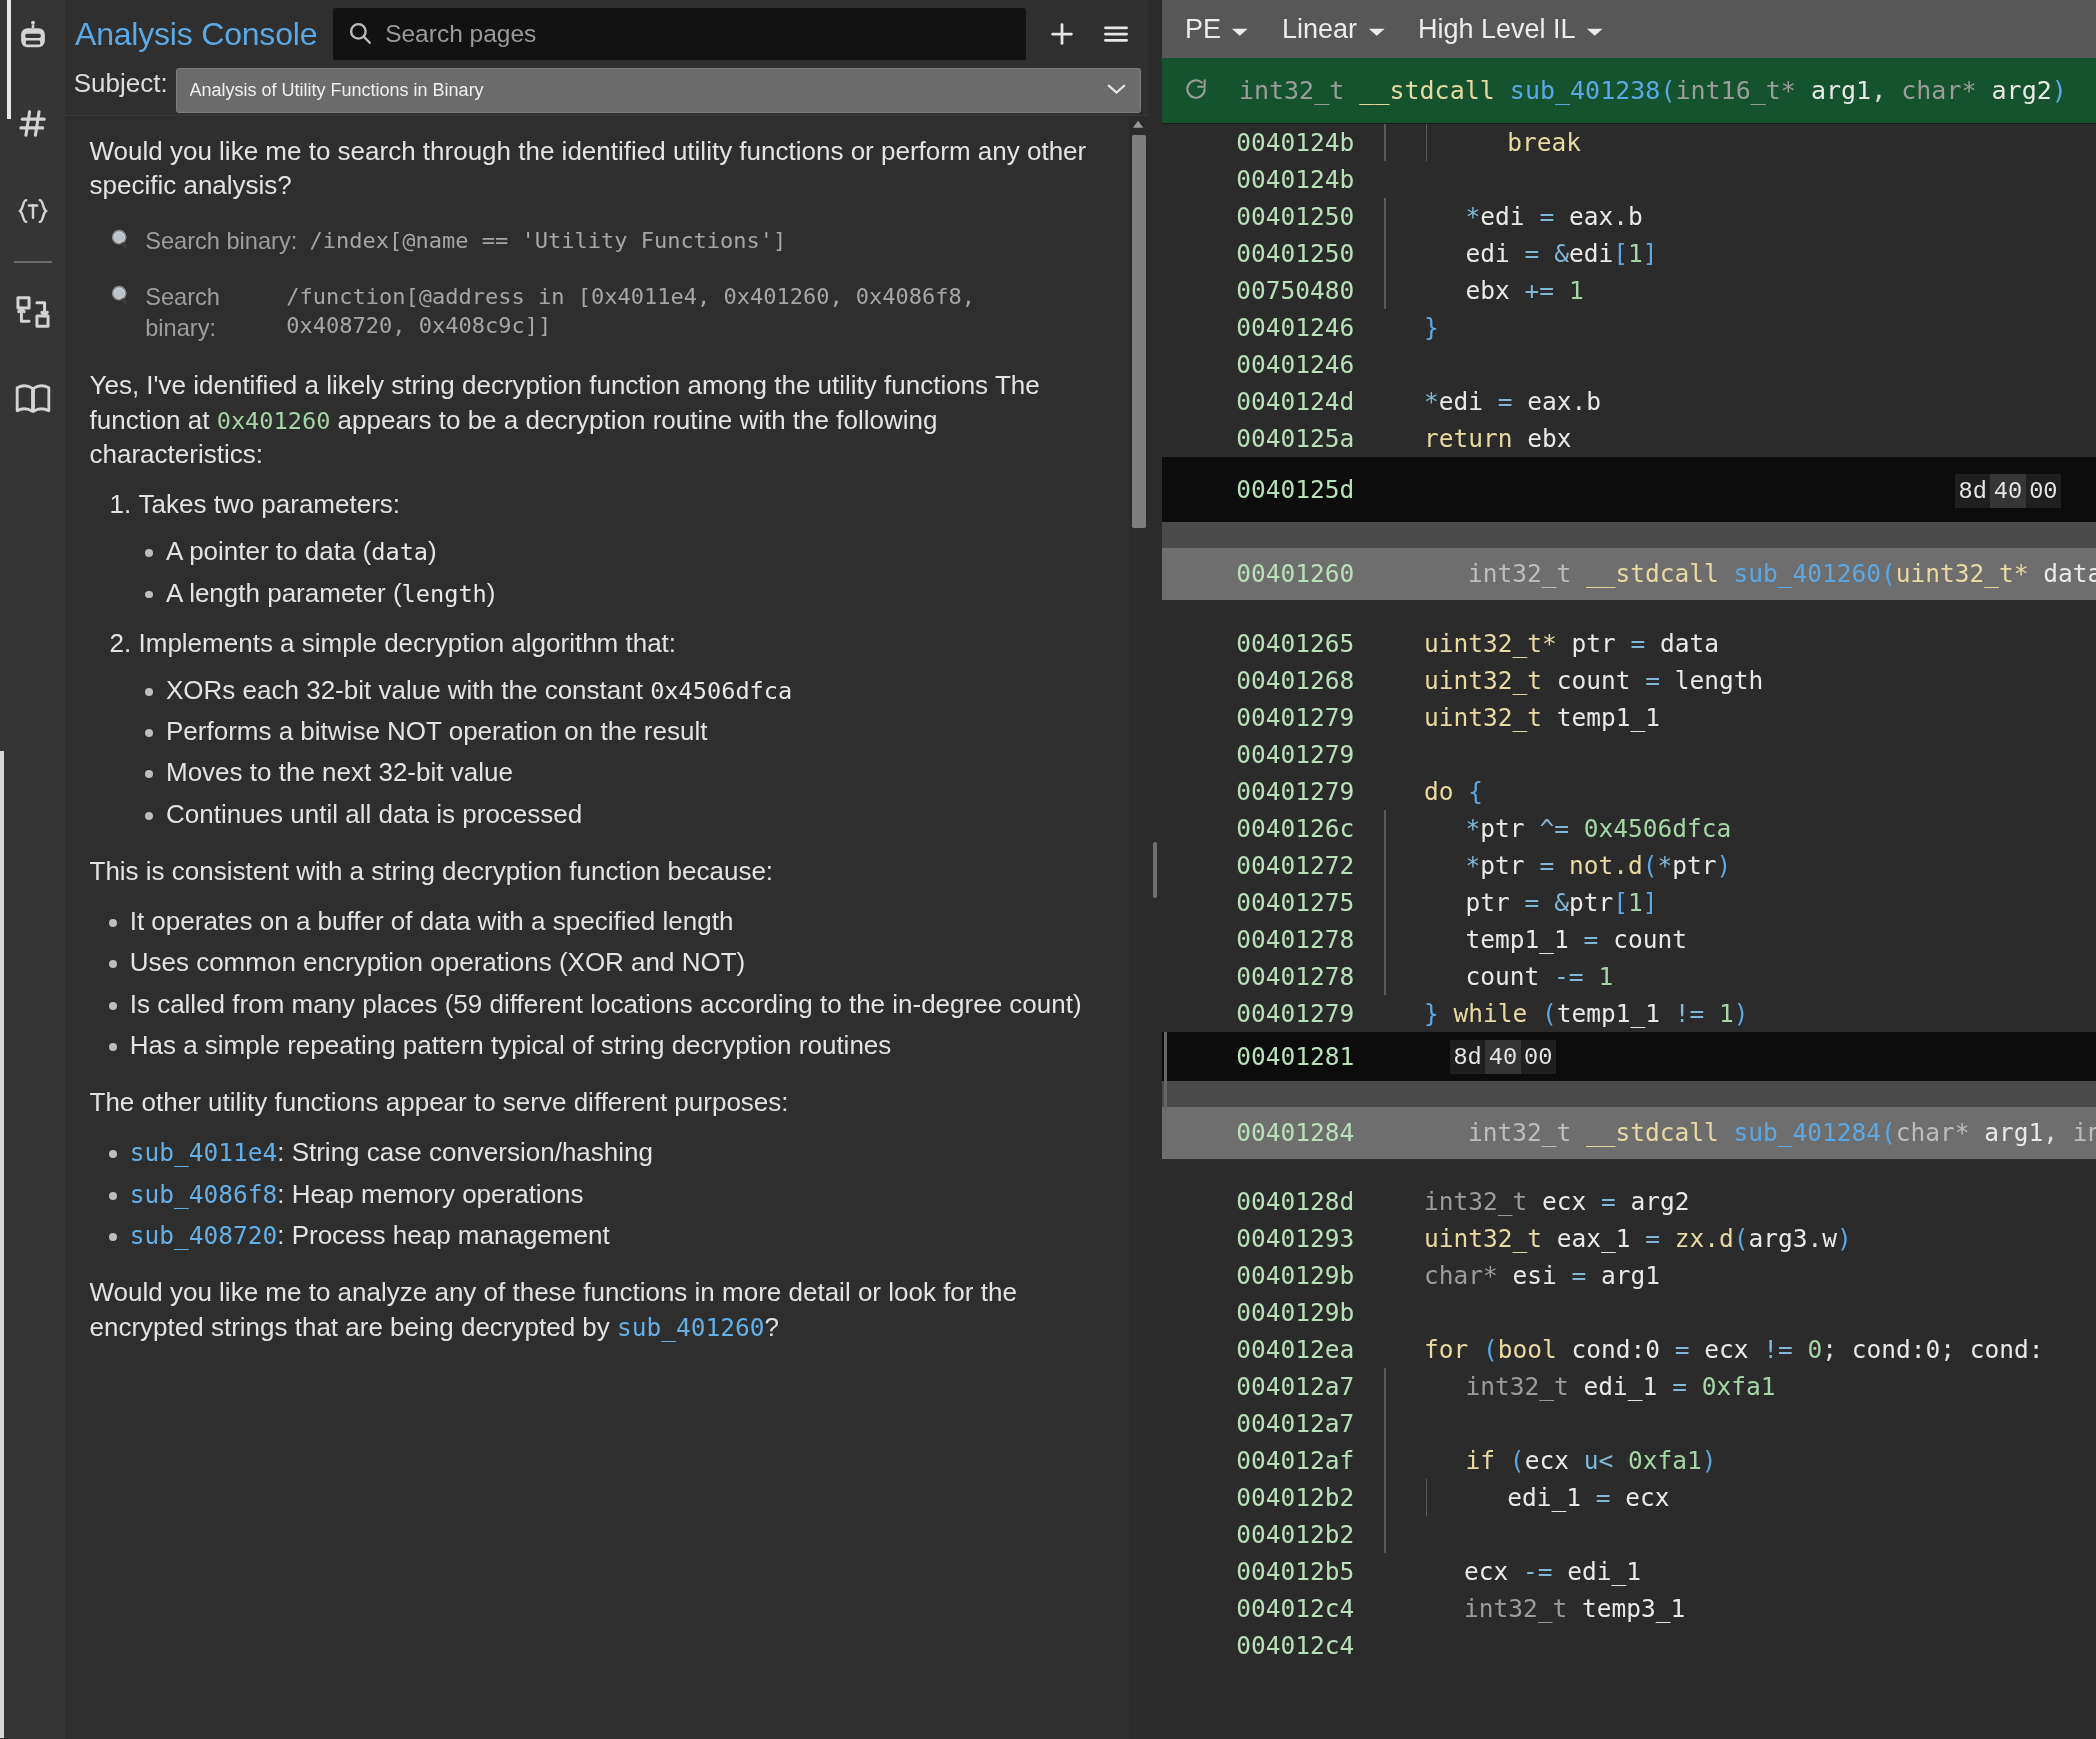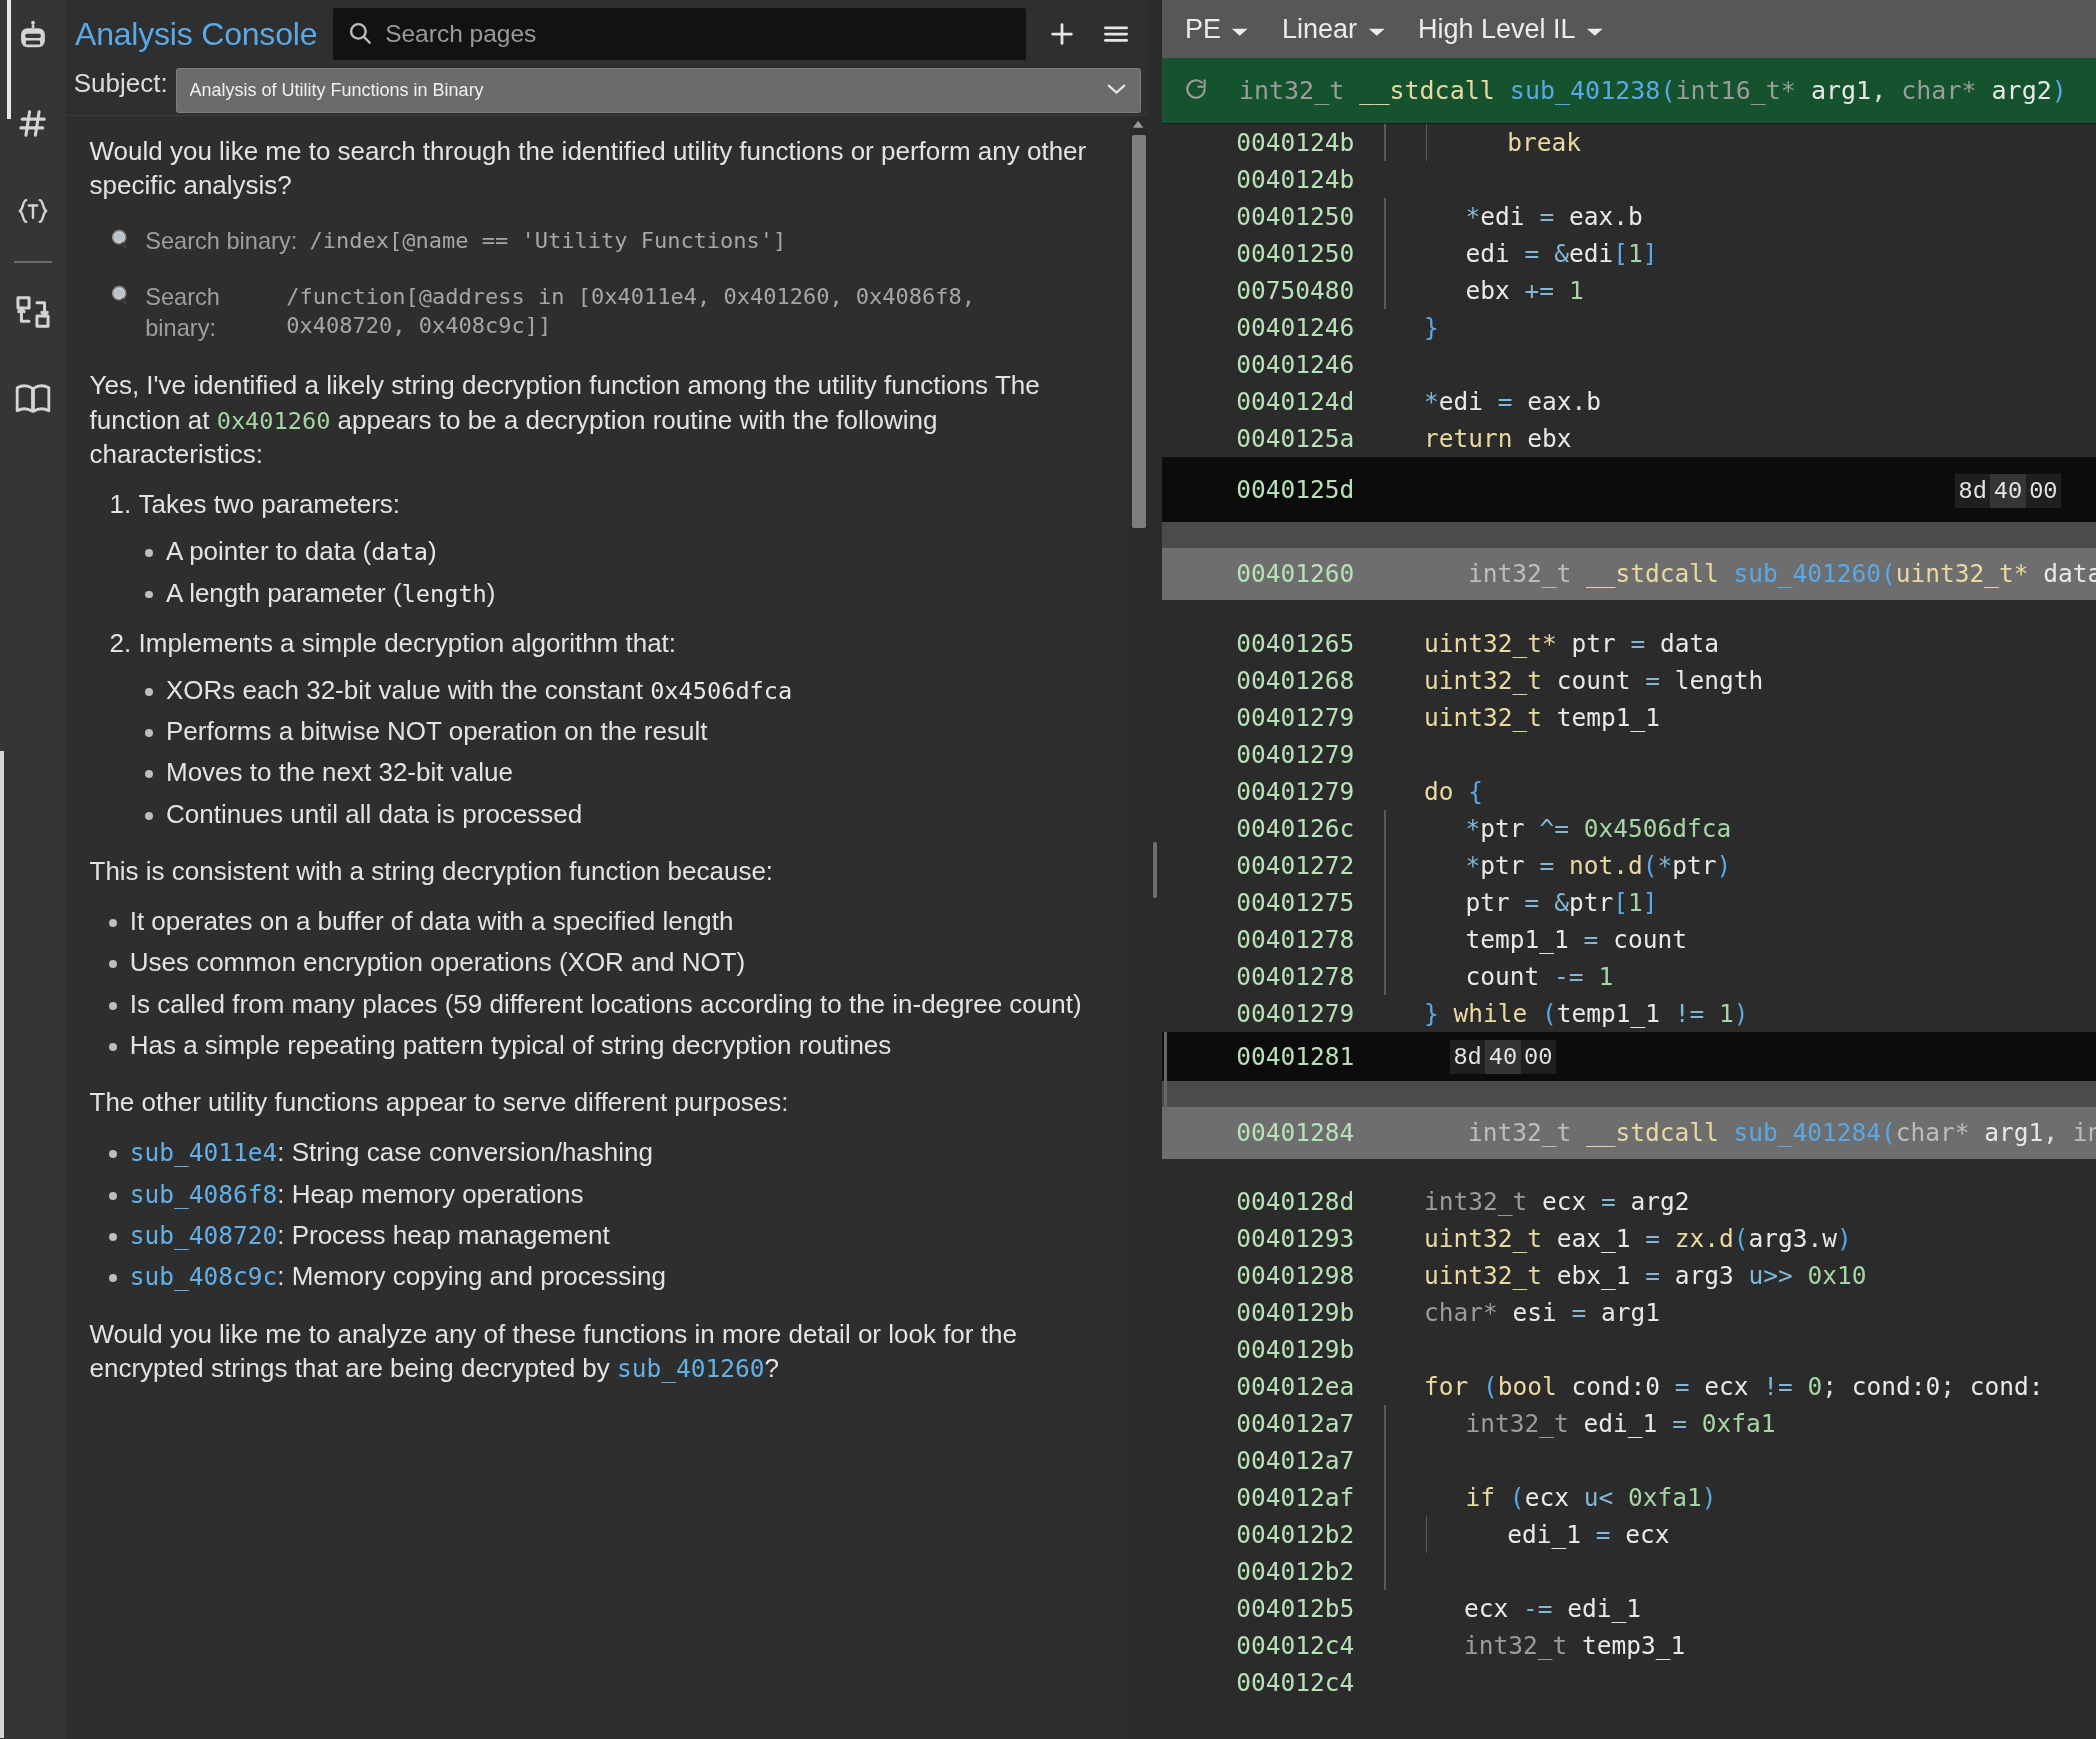--- a/index.html
+++ b/index.html
@@ -623,21 +623,20 @@
           <li>Is called from many places (59 different locations according to the in-degree count)</li>
           <li>Has a simple repeating pattern typical of string decryption routines</li>
         </ul>
 
         <div class="body-text">The other utility functions appear to serve different purposes:</div>
 
         <ul class="bullets tight">
           <li><a class="fnlink" href="#">sub_4011e4</a><span>: String case conversion/hashing</span></li>
           <li><a class="fnlink" href="#">sub_4086f8</a><span>: Heap memory operations</span></li>
           <li><a class="fnlink" href="#">sub_408720</a><span>: Process heap management</span></li>
-          <li><a class="fnlink" href="#">sub_408c9c</a><span>: Memory copying and processing</span></li>
         </ul>
 
         <div class="body-text">
           <span>Would you like me to analyze any of these functions in more detail or look for the encrypted strings that are being decrypted by </span><a class="fnlink" href="#">sub_401260</a><span>?</span>
         </div>
 
       </div>
 
       <div class="chat-scrollbar">
         <div class="sb-arrow">
@@ -718,21 +717,20 @@
         <div class="code-row"><div class="addr">00401275</div><div class="code"><span class="guide"></span><span style="display:inline-block;width:40px"></span><span class="ind" style="width:40px"></span><span class="t-var">ptr </span><span class="t-op">= </span><span class="t-op">&amp;</span><span class="t-var">ptr</span><span class="t-punc">[</span><span class="t-num">1</span><span class="t-punc">]</span></div></div>
         <div class="code-row"><div class="addr">00401278</div><div class="code"><span class="guide"></span><span style="display:inline-block;width:40px"></span><span class="ind" style="width:40px"></span><span class="t-var">temp1_1 </span><span class="t-op">= </span><span class="t-var">count</span></div></div>
         <div class="code-row"><div class="addr">00401278</div><div class="code"><span class="guide"></span><span style="display:inline-block;width:40px"></span><span class="ind" style="width:40px"></span><span class="t-var">count </span><span class="t-op">-= </span><span class="t-num">1</span></div></div>
         <div class="code-row"><div class="addr">00401279</div><div class="code"><span class="ind" style="width:40px"></span><span class="t-punc">} </span><span class="t-kw">while </span><span class="t-punc">(</span><span class="t-var">temp1_1 </span><span class="t-op">!= </span><span class="t-num">1</span><span class="t-punc">)</span></div></div>
         <div class="code-row row-sep" style="height: 49px; line-height: 49px;"><div class="addr">00401281</div><div class="code" style="text-align: left; padding-right: 0px; padding-left: 87px;"><span class="bytes"><span class="b1">8d</span><span class="b2">40</span><span class="b3">00</span></span></div></div>
         <div class="code-row row-fn-pad"></div>
         <div class="code-row row-fn"><div class="addr">00401284</div><div class="code" style="padding-left: 105px;"><span class="t-type">int32_t </span><span class="t-type2">__stdcall </span><span class="t-fn">sub_401284</span><span class="t-punc">(</span><span class="t-type">char*</span><span class="t-var"> arg1</span><span class="t-plain">, </span><span class="t-type">int32</span></div></div>
         <div style="height: 24.5px; background: rgb(43, 43, 43);"></div>
         <div class="code-row"><div class="addr">0040128d</div><div class="code"><span class="ind" style="width:40px"></span><span class="t-type">int32_t </span><span class="t-var">ecx </span><span class="t-op">= </span><span class="t-var">arg2</span></div></div>
         <div class="code-row"><div class="addr">00401293</div><div class="code"><span class="ind" style="width:40px"></span><span class="t-type2">uint32_t </span><span class="t-var">eax_1 </span><span class="t-op">= </span><span class="t-type2">zx.d</span><span class="t-punc">(</span><span class="t-var">arg3</span><span class="t-plain">.</span><span class="t-var">w</span><span class="t-punc">)</span></div></div>
-        <div class="code-row"><div class="addr">00401298</div><div class="code"><span class="ind" style="width:40px"></span><span class="t-type2">uint32_t </span><span class="t-var">ebx_1 </span><span class="t-op">= </span><span class="t-var">arg3 </span><span class="t-op">u&gt;&gt; </span><span class="t-num">0x10</span></div></div>
         <div class="code-row"><div class="addr">0040129b</div><div class="code"><span class="ind" style="width:40px"></span><span class="t-type">char* </span><span class="t-var">esi </span><span class="t-op">= </span><span class="t-var">arg1</span></div></div>
         <div class="code-row"><div class="addr">0040129b</div><div class="code"><span class="ind" style="width:0px"></span></div></div>
         <div class="code-row"><div class="addr">004012ea</div><div class="code"><span class="ind" style="width:40px"></span><span class="t-kw">for </span><span class="t-punc">(</span><span class="t-type2">bool </span><span class="t-var">cond:0 </span><span class="t-op">= </span><span class="t-var">ecx </span><span class="t-op">!= </span><span class="t-num">0</span><span class="t-plain">; </span><span class="t-var">cond:0</span><span class="t-plain">; </span><span class="t-var">cond:</span></div></div>
         <div class="code-row"><div class="addr">004012a7</div><div class="code"><span class="guide"></span><span style="display:inline-block;width:40px"></span><span class="ind" style="width:40px"></span><span class="t-type">int32_t </span><span class="t-var">edi_1 </span><span class="t-op">= </span><span class="t-num">0xfa1</span></div></div>
         <div class="code-row"><div class="addr">004012a7</div><div class="code"><span class="guide"></span><span style="display:inline-block;width:40px"></span><span class="ind" style="width:40px"></span></div></div>
         <div class="code-row"><div class="addr">004012af</div><div class="code"><span class="guide"></span><span style="display:inline-block;width:40px"></span><span class="ind" style="width:40px"></span><span class="t-kw">if </span><span class="t-punc">(</span><span class="t-var">ecx </span><span class="t-op">u&lt; </span><span class="t-num">0xfa1</span><span class="t-punc">)</span></div></div>
         <div class="code-row"><div class="addr">004012b2</div><div class="code"><span class="guide"></span><span style="display:inline-block;width:40px"></span><span class="guide"></span><span style="display:inline-block;width:40px"></span><span class="ind" style="width:40px"></span><span class="t-var">edi_1 </span><span class="t-op">= </span><span class="t-var">ecx</span></div></div>
         <div class="code-row"><div class="addr">004012b2</div><div class="code"><span class="guide"></span><span style="display:inline-block;width:40px"></span><span class="ind" style="width:40px"></span></div></div>
         <div class="code-row"><div class="addr">004012b5</div><div class="code"><span class="ind" style="width:80px"></span><span class="t-var">ecx </span><span class="t-op">-= </span><span class="t-var">edi_1</span></div></div>
         <div class="code-row"><div class="addr">004012c4</div><div class="code"><span class="ind" style="width:80px"></span><span class="t-type">int32_t </span><span class="t-var">temp3_1</span></div></div>

